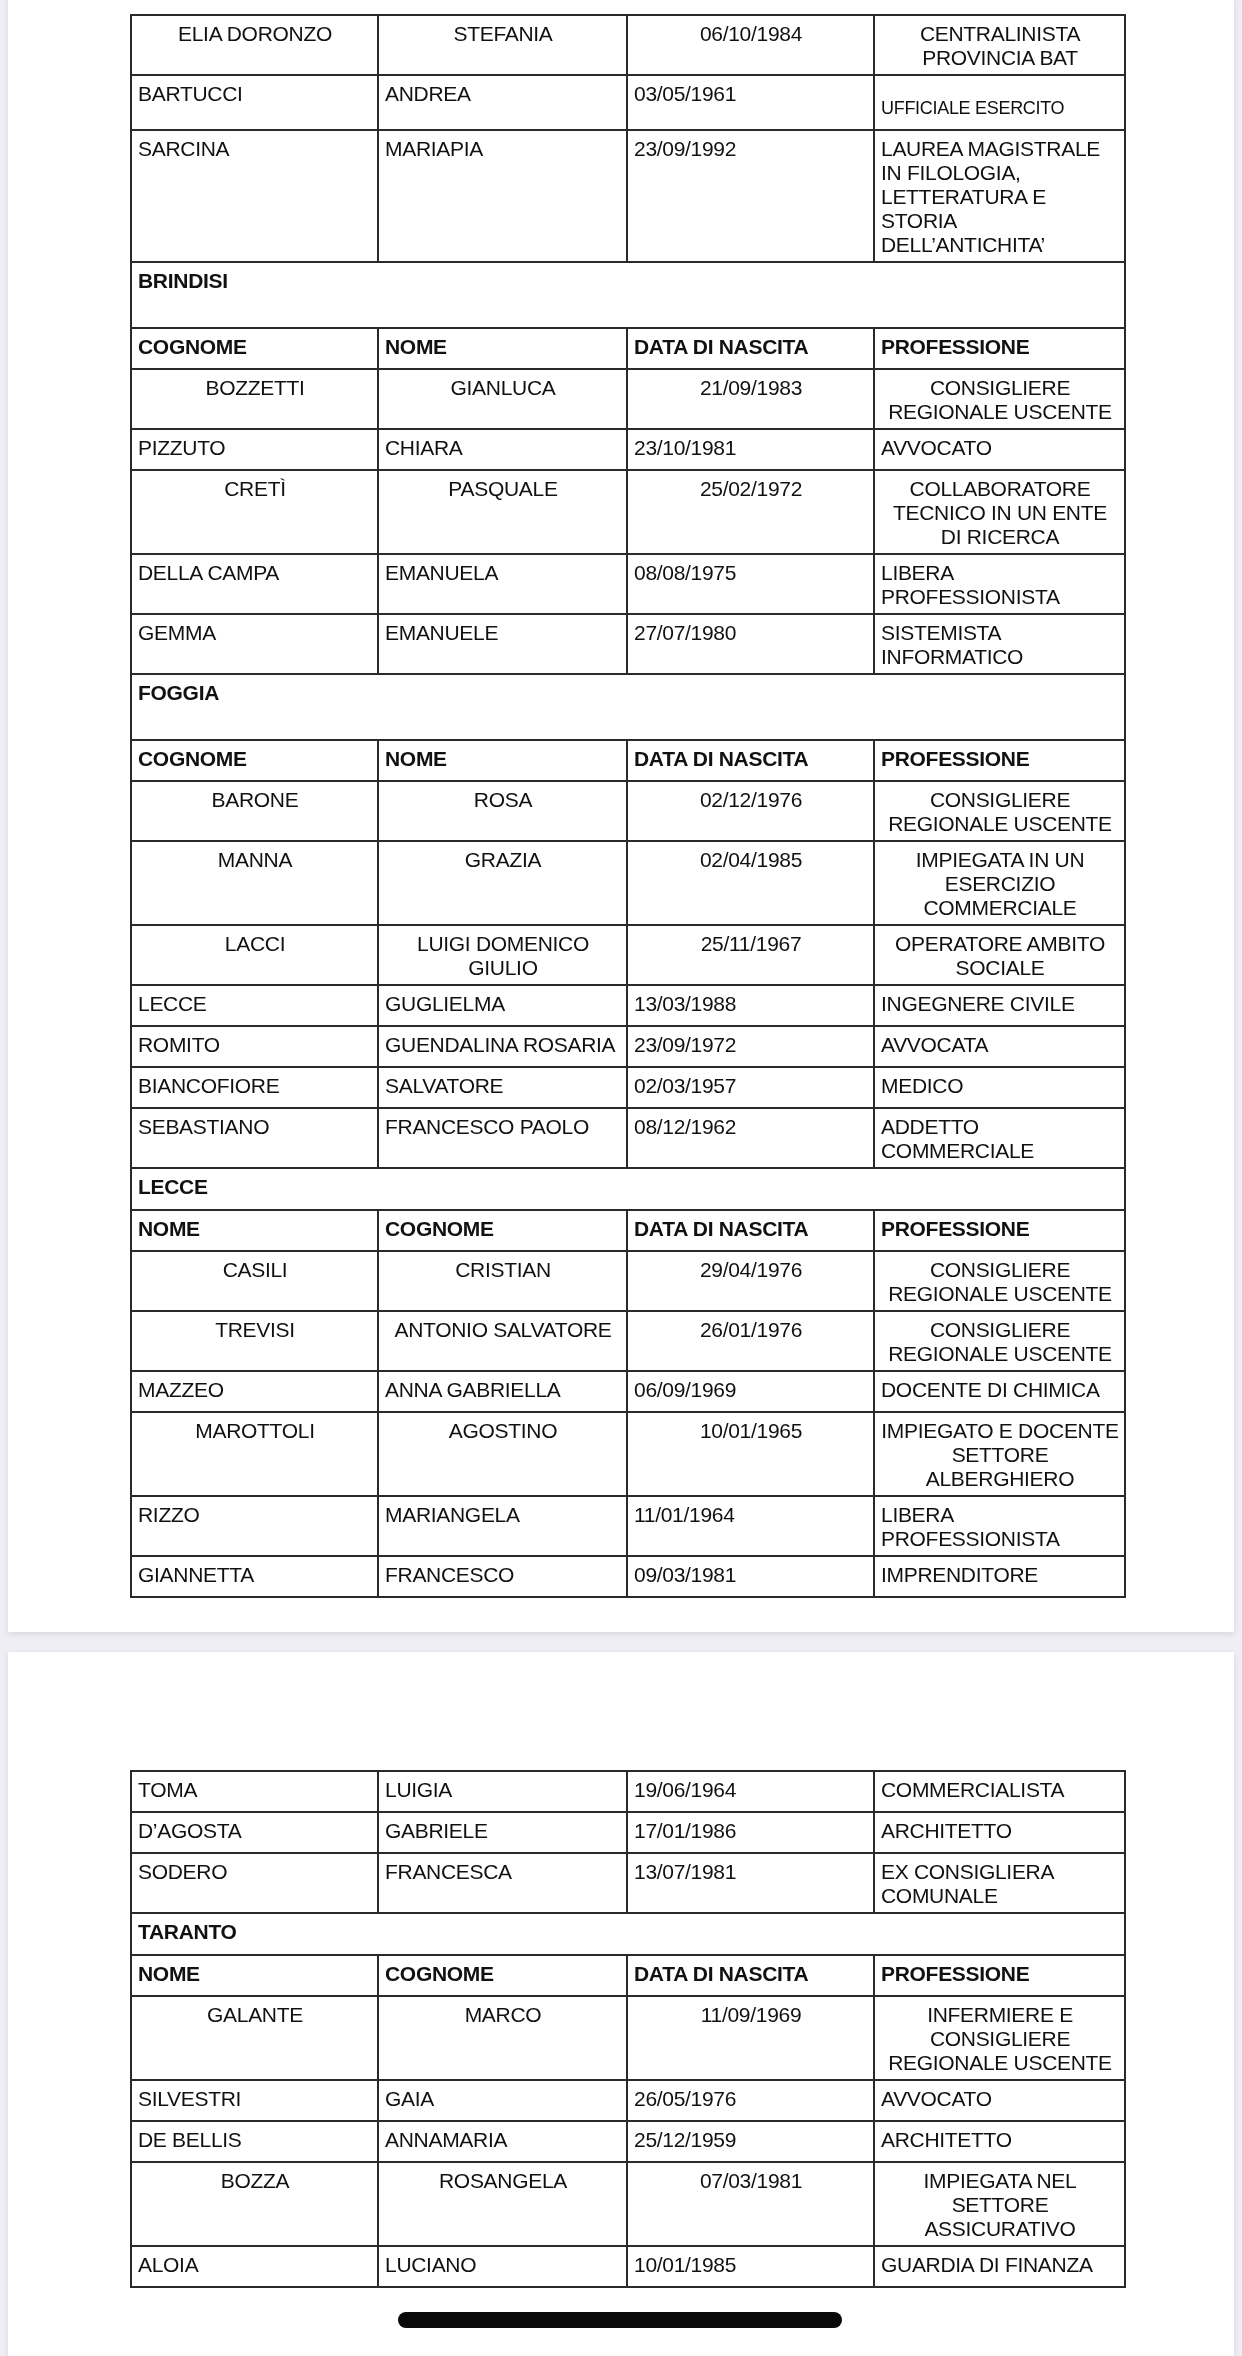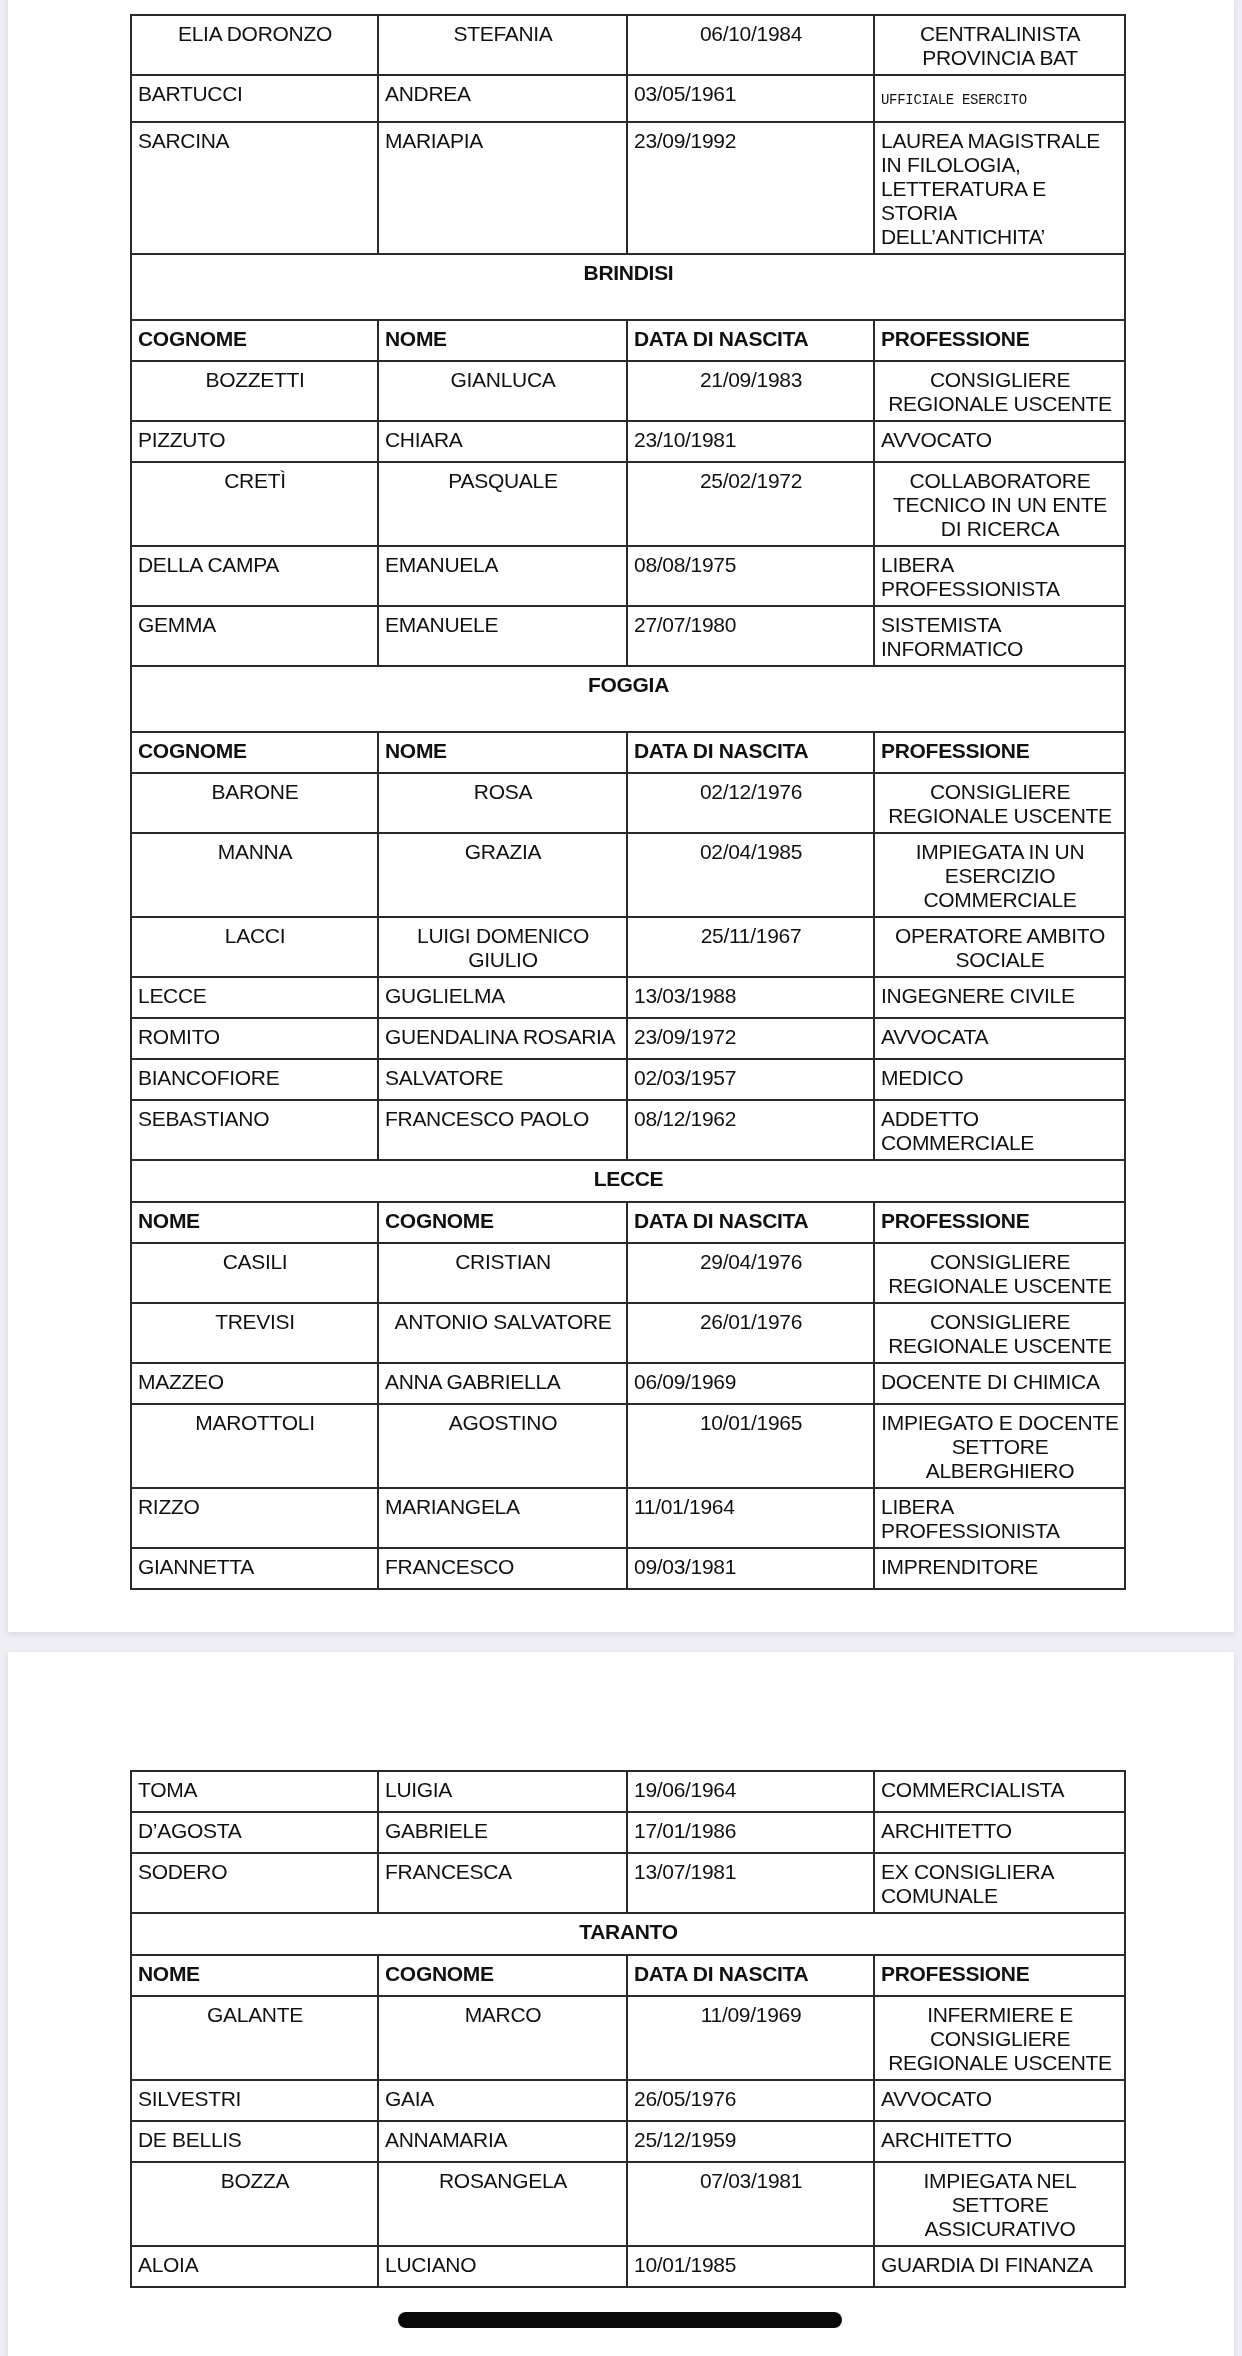--- a/index.html
+++ b/index.html
@@ -26,24 +26,24 @@
   table.doc col.c3 { width:247px; }
   table.doc col.c4 { width:251px; }
   table.doc td {
     border:2px solid #2a2a2a;
     vertical-align:top;
     padding:6px 5px 4px 6px;
     font-size:21px; line-height:24px; color:#111;
     letter-spacing:-0.3px;
   }
   td.prof { font-size:16px; line-height:20px; padding-top:6px; }
-  td.prof.big { font-size:14px; line-height:24px; padding-top:12px;font-family:Liberation Mono, monospace;}
+  td.prof.big { font-size:18px; line-height:24px; padding-top:20px;}
   td.small { font-size:14.5px; line-height:18px; padding-top:6px; }
   td.hdr { font-weight:bold; font-size:21px; }
-  td.section { font-weight:bold; font-size:21px; vertical-align:bottom; padding-bottom:8px;text-align:center; }
+  td.section { font-weight:bold; font-size:21px; vertical-align:bottom; padding-bottom:8px; }
   tr.r1 td { height:29px; }
   tr.r2 td { height:47px;text-align:center; }
   tr.r3 td { height:66px;margin-left:48px; }
   tr.sec-tall td { height:54px; }
   tr.sec td { height:30px; }
   .home-indicator {
     position:absolute; left:398px; top:2312px; width:444px; height:16px;
     background:#0a0a0a; border-radius:8px;
   }
 </style>

